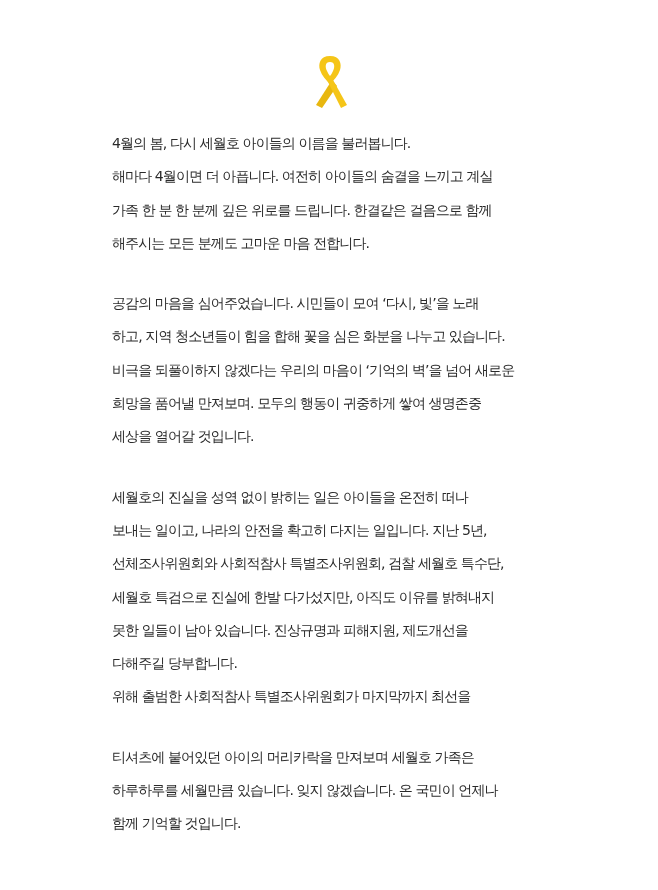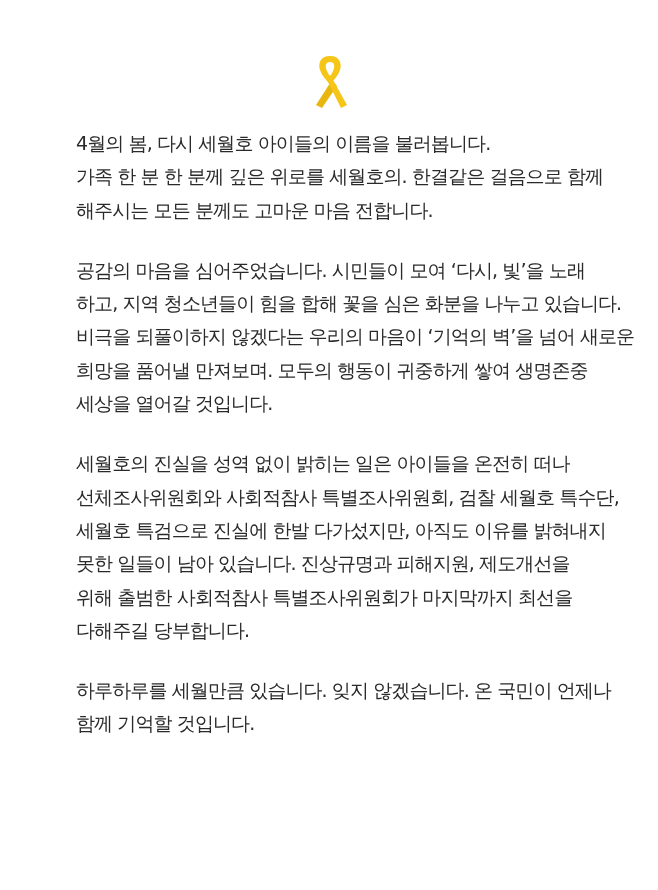--- a/index.html
+++ b/index.html
@@ -27,60 +27,64 @@
       left: 76px;
       top: 127px;
       width: 540px;
     }
     .para {
       margin: 0 0 27px 0;
     }
     .line {
       display: block;
       white-space: nowrap;
-      font-size: 19px;
+      font-size: 14px;
       line-height: 33.3px;
       height: 33.3px;
       letter-spacing: -0.9px;
       color: #2a2a2a;
+      margin-left: 36px;
     }
     .para.p3 { margin-top: 0; }
   </style>
 </head>
 <body>
 
 <div class="ribbon">
   <svg width="40" height="62" viewBox="0 0 40 62" xmlns="http://www.w3.org/2000/svg">
 
     <path d="M22 30 L6 55 L12 58 L27 36 Z" fill="#E8B70F"></path>
 
     <path d="M17 30 L31 58 L37 55 L23 30 Z" fill="#F5C518"></path>
 
     <path d="M20 6 C10 6 8 14 10 20 C12 26 16 30 20 34 C24 30 28 26 30 20 C32 14 30 6 20 6 Z M20 12 C25 12 25 17 23 21 C22 23 21 25 20 26 C19 25 18 23 17 21 C15 17 15 12 20 12 Z" fill="#F5C518"></path>
   </svg>
 </div>
 
 <div class="content">
   <p class="para p1">
     <span class="line">4월의 봄, 다시 세월호 아이들의 이름을 불러봅니다.</span>
-    <span class="line">가족 한 분 한 분께 깊은 위로를 세월호의. 한결같은 걸음으로 함께</span>
+    <span class="line">해마다 4월이면 더 아픕니다. 여전히 아이들의 숨결을 느끼고 계실</span>
+    <span class="line">가족 한 분 한 분께 깊은 위로를 드립니다. 한결같은 걸음으로 함께</span>
     <span class="line">해주시는 모든 분께도 고마운 마음 전합니다.</span>
   </p>
   <p class="para p2">
     <span class="line">공감의 마음을 심어주었습니다. 시민들이 모여 ‘다시, 빛’을 노래</span>
     <span class="line">하고, 지역 청소년들이 힘을 합해 꽃을 심은 화분을 나누고 있습니다.</span>
     <span class="line">비극을 되풀이하지 않겠다는 우리의 마음이 ‘기억의 벽’을 넘어 새로운</span>
     <span class="line">희망을 품어낼 만져보며. 모두의 행동이 귀중하게 쌓여 생명존중</span>
     <span class="line">세상을 열어갈 것입니다.</span>
   </p>
   <p class="para p3">
     <span class="line">세월호의 진실을 성역 없이 밝히는 일은 아이들을 온전히 떠나</span>
+    <span class="line">보내는 일이고, 나라의 안전을 확고히 다지는 일입니다. 지난 5년,</span>
     <span class="line">선체조사위원회와 사회적참사 특별조사위원회, 검찰 세월호 특수단,</span>
     <span class="line">세월호 특검으로 진실에 한발 다가섰지만, 아직도 이유를 밝혀내지</span>
     <span class="line">못한 일들이 남아 있습니다. 진상규명과 피해지원, 제도개선을</span>
+    <span class="line">다해주길 당부합니다.</span>
     <span class="line">위해 출범한 사회적참사 특별조사위원회가 마지막까지 최선을</span>
-    <span class="line">다해주길 당부합니다.</span>
   </p>
   <p class="para p4">
+    <span class="line">티셔츠에 붙어있던 아이의 머리카락을 만져보며 세월호 가족은</span>
     <span class="line">하루하루를 세월만큼 있습니다. 잊지 않겠습니다. 온 국민이 언제나</span>
     <span class="line">함께 기억할 것입니다.</span>
   </p>
 </div>
 
 </body></html>

